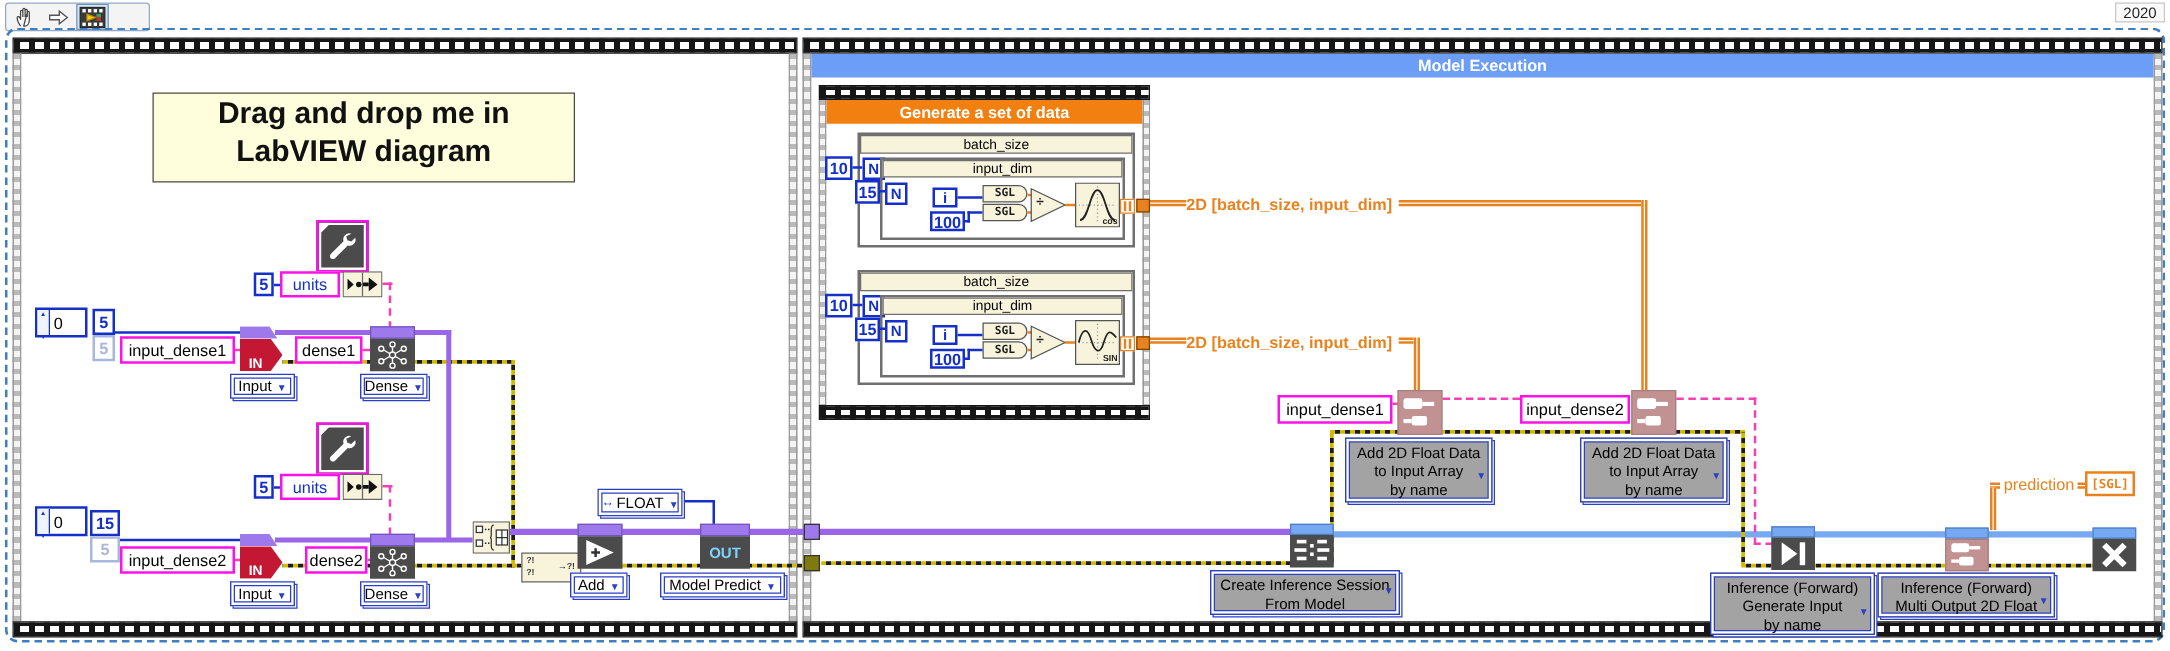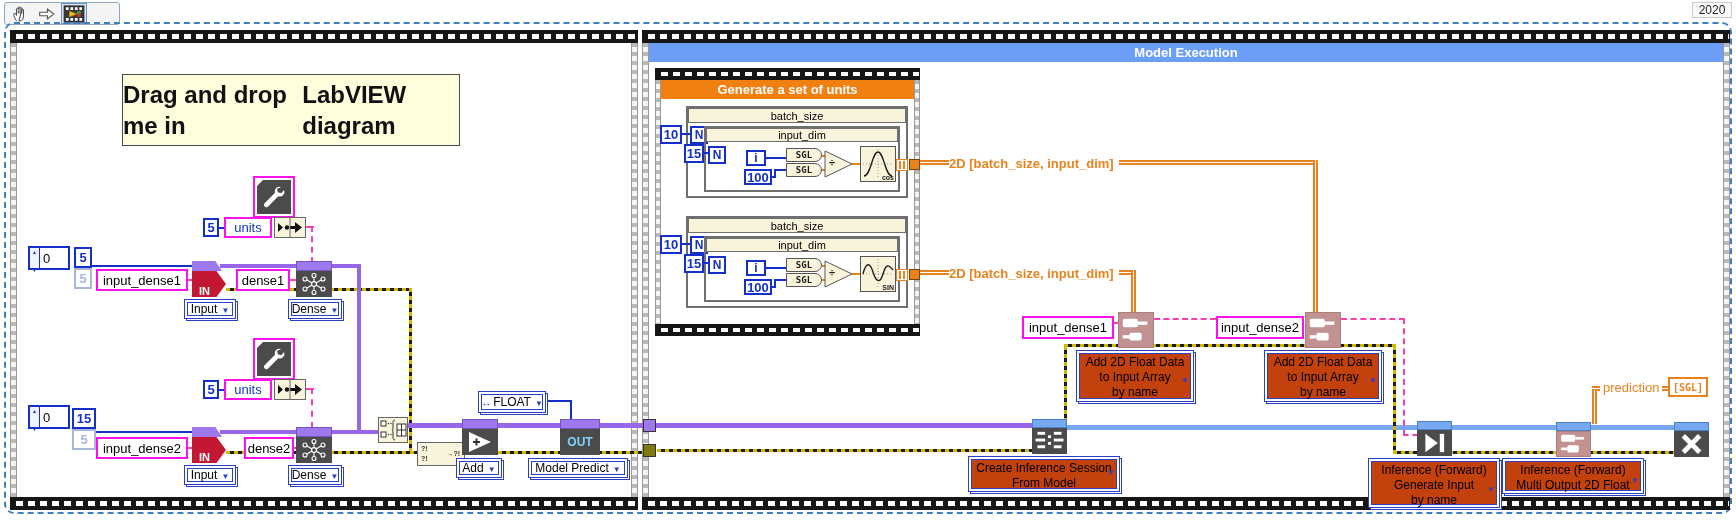--- a/index.html
+++ b/index.html
@@ -8,34 +8,34 @@
   .a{position:absolute;box-sizing:border-box;}
   
   .film-h{background:
       linear-gradient(#161616 0 3px,transparent 3px calc(100% - 3px),#161616 calc(100% - 3px)),
       repeating-linear-gradient(90deg,#161616 0 5px,#fdfdfd 5px 12px);
       border:1px solid #161616;}
   .film-v{background:
       linear-gradient(90deg,#9a9a9a 0 1px,transparent 1px calc(100% - 1px),#9a9a9a calc(100% - 1px)),
       repeating-linear-gradient(#b9b9b9 0 4px,#f4f4f4 4px 9px);}
   .hdr{color:#fff;font-weight:bold;font-size:13px;display:flex;align-items:center;justify-content:center;}
-  .note{background:#FEFDDC;border:1px solid #4a4a4a;display:flex;flex-direction:row;align-items:center;justify-content:flex-start;font-weight:bold;font-size:24px;color:#111;line-height:31px;}
+  .note{background:#FEFDDC;border:1px solid #4a4a4a;display:flex;flex-direction:column;align-items:center;justify-content:flex-start;font-weight:bold;font-size:24px;color:#111;line-height:31px;}
   
   .mlabel{background:#fff;border:2px solid #FB12E8;color:#000;font-size:13px;display:flex;align-items:center;justify-content:center;white-space:nowrap;}
   .mlabel.blue{color:#1430C8;}
   .bconst{background:#fff;border:2px solid #1430C8;color:#1430C8;font-weight:bold;font-size:13px;display:flex;align-items:center;justify-content:center;}
   .gconst{background:#fff;border:2px solid #A9B7DC;color:#A9B7DC;font-weight:bold;font-size:13px;display:flex;align-items:center;justify-content:center;}
   .spin{background:#fff;border:2px solid #1430C8;display:flex;}
   .spincol{width:9px;border-right:1px solid #1430C8;background:#EEF3FE;display:flex;flex-direction:column;align-items:center;justify-content:center;}
   .spinup::before{content:"▲";font-size:5px;line-height:5px;color:#1430C8;}
   .spindn::before{content:"▼";font-size:5px;line-height:5px;color:#1430C8;}
   .spinval{flex:1;display:flex;align-items:center;padding-left:3px;font-size:13px;color:#000;}
   
   .dd{background:#fff;border:1px solid #2B3FC4;box-shadow:inset 0 0 0 2px #fff,inset 0 0 0 3px #2B3FC4,2px 2px 0 -1px #fff,2px 2px 0 0 #2B3FC4;font-size:12px;color:#000;display:flex;align-items:center;justify-content:center;white-space:nowrap;}
-  .ddm{background:#c2410c;border:1px solid #2B3FC4;box-shadow:inset 0 0 0 2px #fff,inset 0 0 0 3px #2B3FC4,2px 2px 0 -1px #fff,2px 2px 0 0 #2B3FC4;font-size:12px;color:#000;text-align:center;line-height:15px;padding-top:4px;}
+  .ddm{background:#a3a3a3;border:1px solid #2B3FC4;box-shadow:inset 0 0 0 2px #fff,inset 0 0 0 3px #2B3FC4,2px 2px 0 -1px #fff,2px 2px 0 0 #2B3FC4;font-size:12px;color:#000;text-align:center;line-height:15px;padding-top:4px;}
   .arr::before{content:"▼";font-size:8px;color:#2B3FC4;margin-left:4px;}
   .selarr{position:absolute;right:4px;}
   .selarr::before{content:"▼";font-size:8px;color:#2B3FC4;}
   
   .bw{background:#1430C8;}
   .pw{background:#9A66E9;}
   .sw{background:#77A9F3;}
   .ow{background:#E8821E;}
   .ow2h{border-top:2px solid #E8821E;border-bottom:2px solid #E8821E;background:#fff;}
   .ow2v{border-left:2px solid #E8821E;border-right:2px solid #E8821E;background:#fff;}
@@ -334,21 +334,21 @@
   <div class="a dd" style="left:528px;top:458px;width:100px;height:20px;">
       <span>Model Predict</span>
       <span class="arr"></span>
     </div>
 
   <div class="a tun-p" style="left:643px;top:419px;width:13px;height:13px;"></div>
   <div class="a tun-ol" style="left:643px;top:444px;width:13px;height:13px;"></div>
 
   <div class="a film-h" style="left:655px;top:68px;width:265px;height:12px;"></div>
   <div class="a hdr" style="left:661px;top:80px;width:253px;height:19px;background:#F28010;">
-      <span>Generate a set of units</span>
+      <span>Generate a set of data</span>
     </div>
   <div class="a film-v" style="left:655px;top:80px;width:6px;height:244px;"></div>
   <div class="a film-v" style="left:914px;top:80px;width:6px;height:244px;"></div>
   <div class="a film-h" style="left:655px;top:324px;width:265px;height:12px;"></div>
 
   <div class="a loop" style="left:686px;top:106px;width:222px;height:92px;"></div>
   <div class="a loophdr" style="left:688px;top:108px;width:218px;height:15px;">
       <span>batch_size</span>
     </div>
   <div class="a bconst" style="left:660px;top:125px;width:22px;height:19px;">

